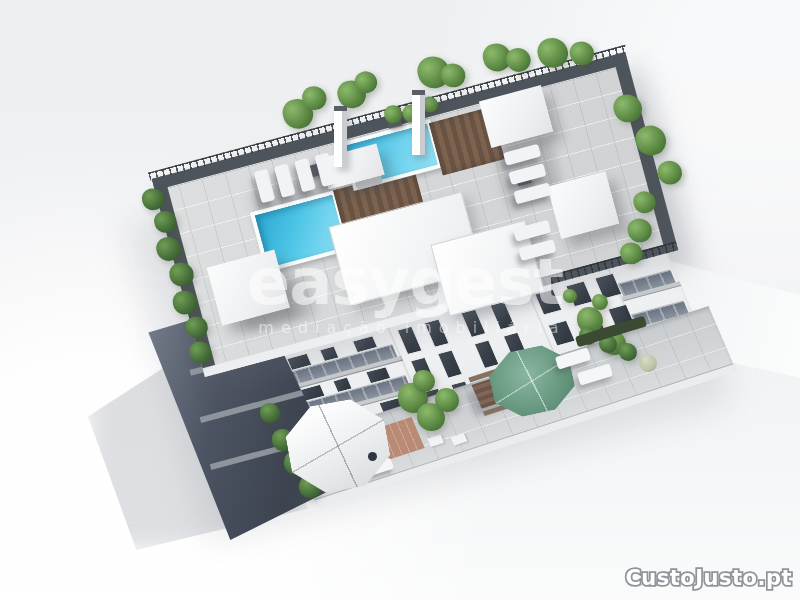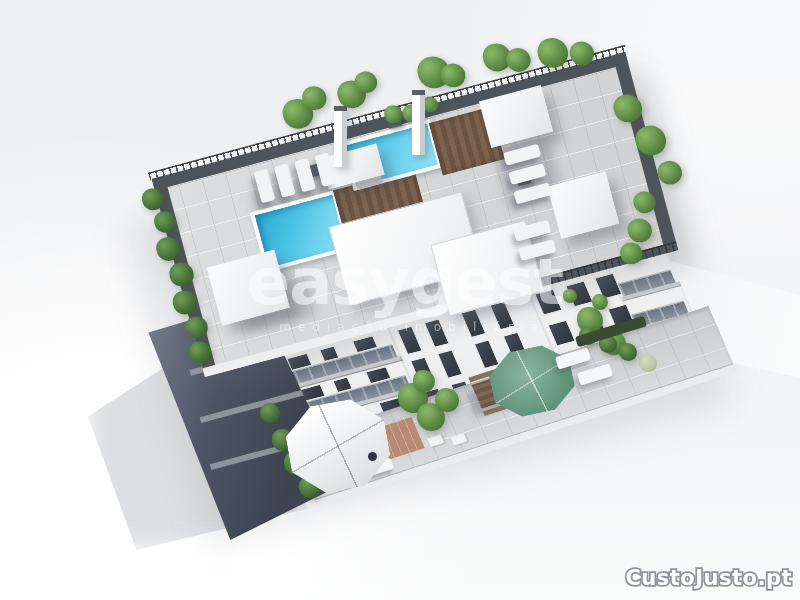--- a/index.html
+++ b/index.html
@@ -119,21 +119,21 @@
                radial-gradient(circle at 45% 38%,#8ab5a2,#67987f 60%,#527e6c 100%);
              box-shadow:4px 6px 10px rgba(60,70,65,.3);}
   .ground-lounger{position:absolute;width:34px;height:13px;background:#f5f6f7;border-radius:3px;
                   transform:rotate(-17deg);box-shadow:-3px 4px 5px rgba(64,70,76,.3);}
   
   .wm{position:absolute;left:0;top:0;width:800px;text-align:center;pointer-events:none;}
   .wm-name{position:absolute;left:405px;top:282px;transform:translate(-50%,-50%);
            font-family:"DejaVu Sans",sans-serif;font-weight:bold;font-size:64px;
            letter-spacing:-1px;color:rgba(255,255,255,.55);white-space:nowrap;}
   .wm-tag{position:absolute;left:412px;top:327px;transform:translate(-50%,-50%);
-          font-family:"DejaVu Sans",sans-serif;font-size:12px;letter-spacing:7px;
+          font-family:"DejaVu Sans",sans-serif;font-size:16px;letter-spacing:7px;
           color:rgba(255,255,255,.5);white-space:nowrap;}
   .logo{position:absolute;left:616px;top:558px;}
 </style>
 </head>
 <body>
 
 <div class="canvas">
   <div class="bg"></div>
   <div class="bshadow"></div>
   <div class="wedge"></div>

